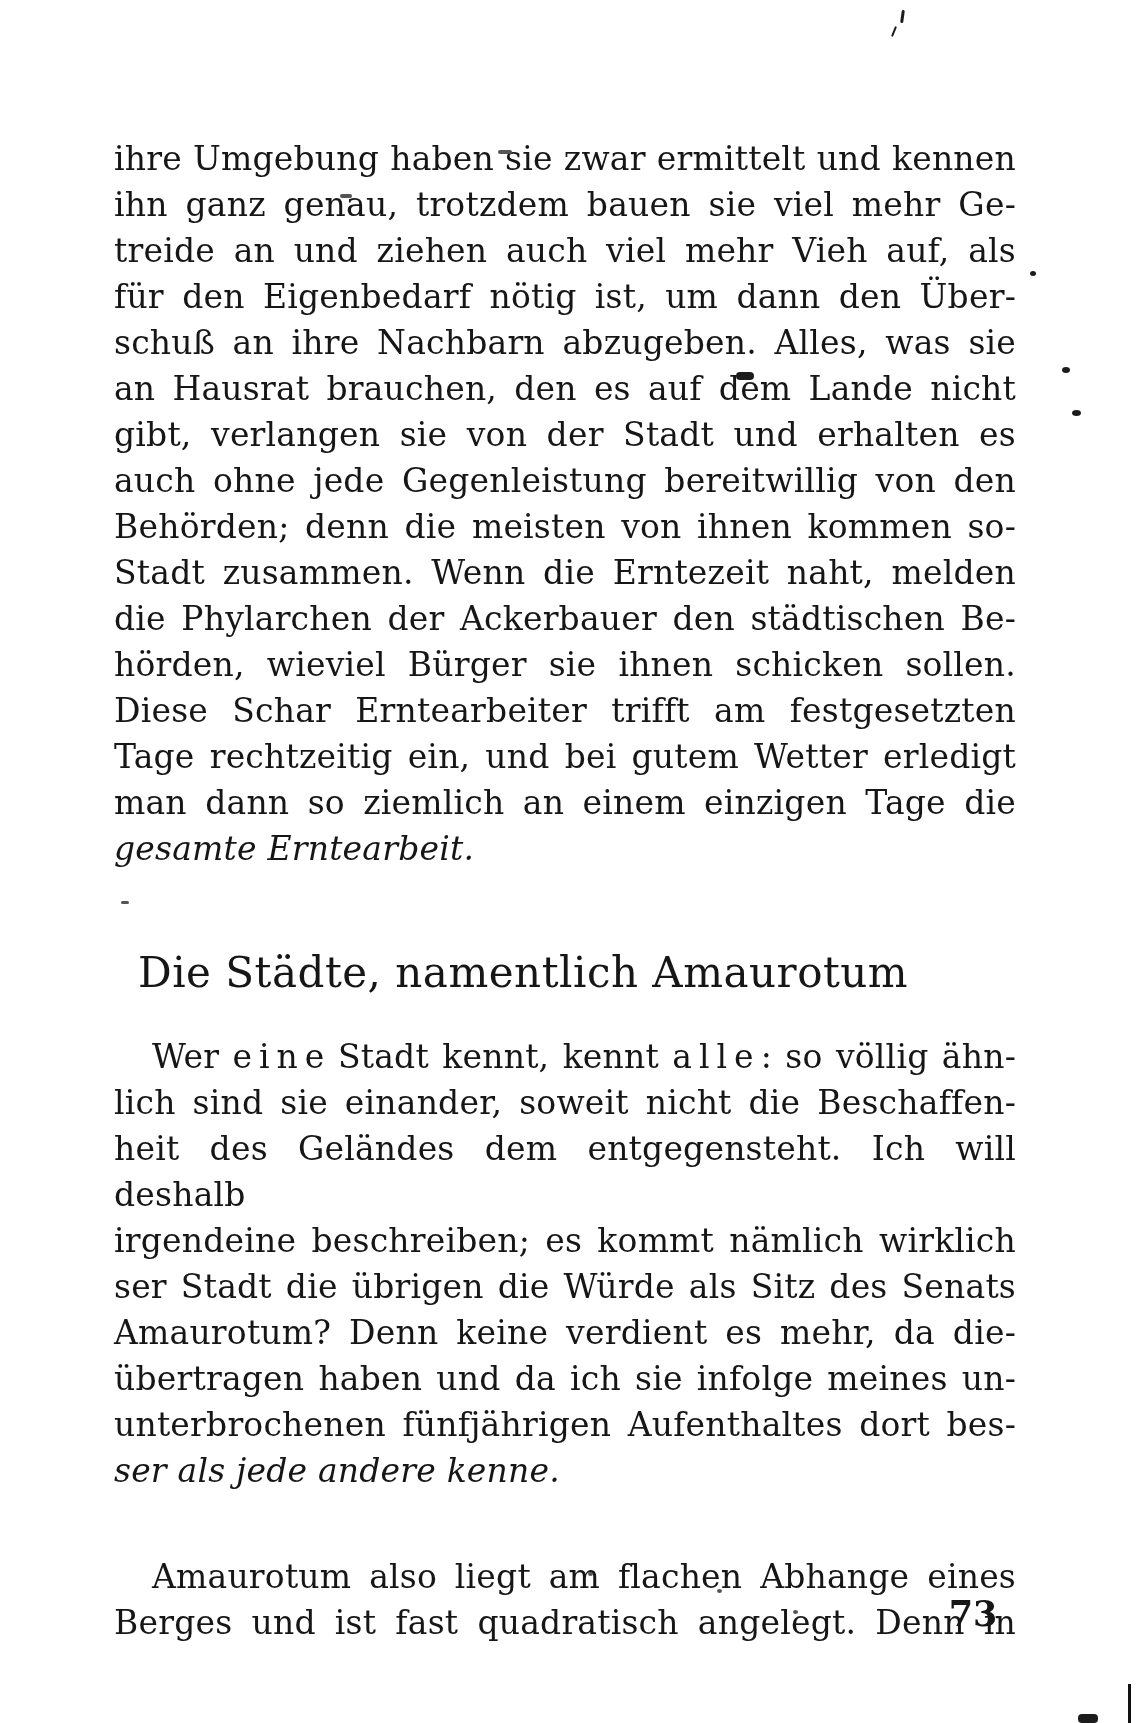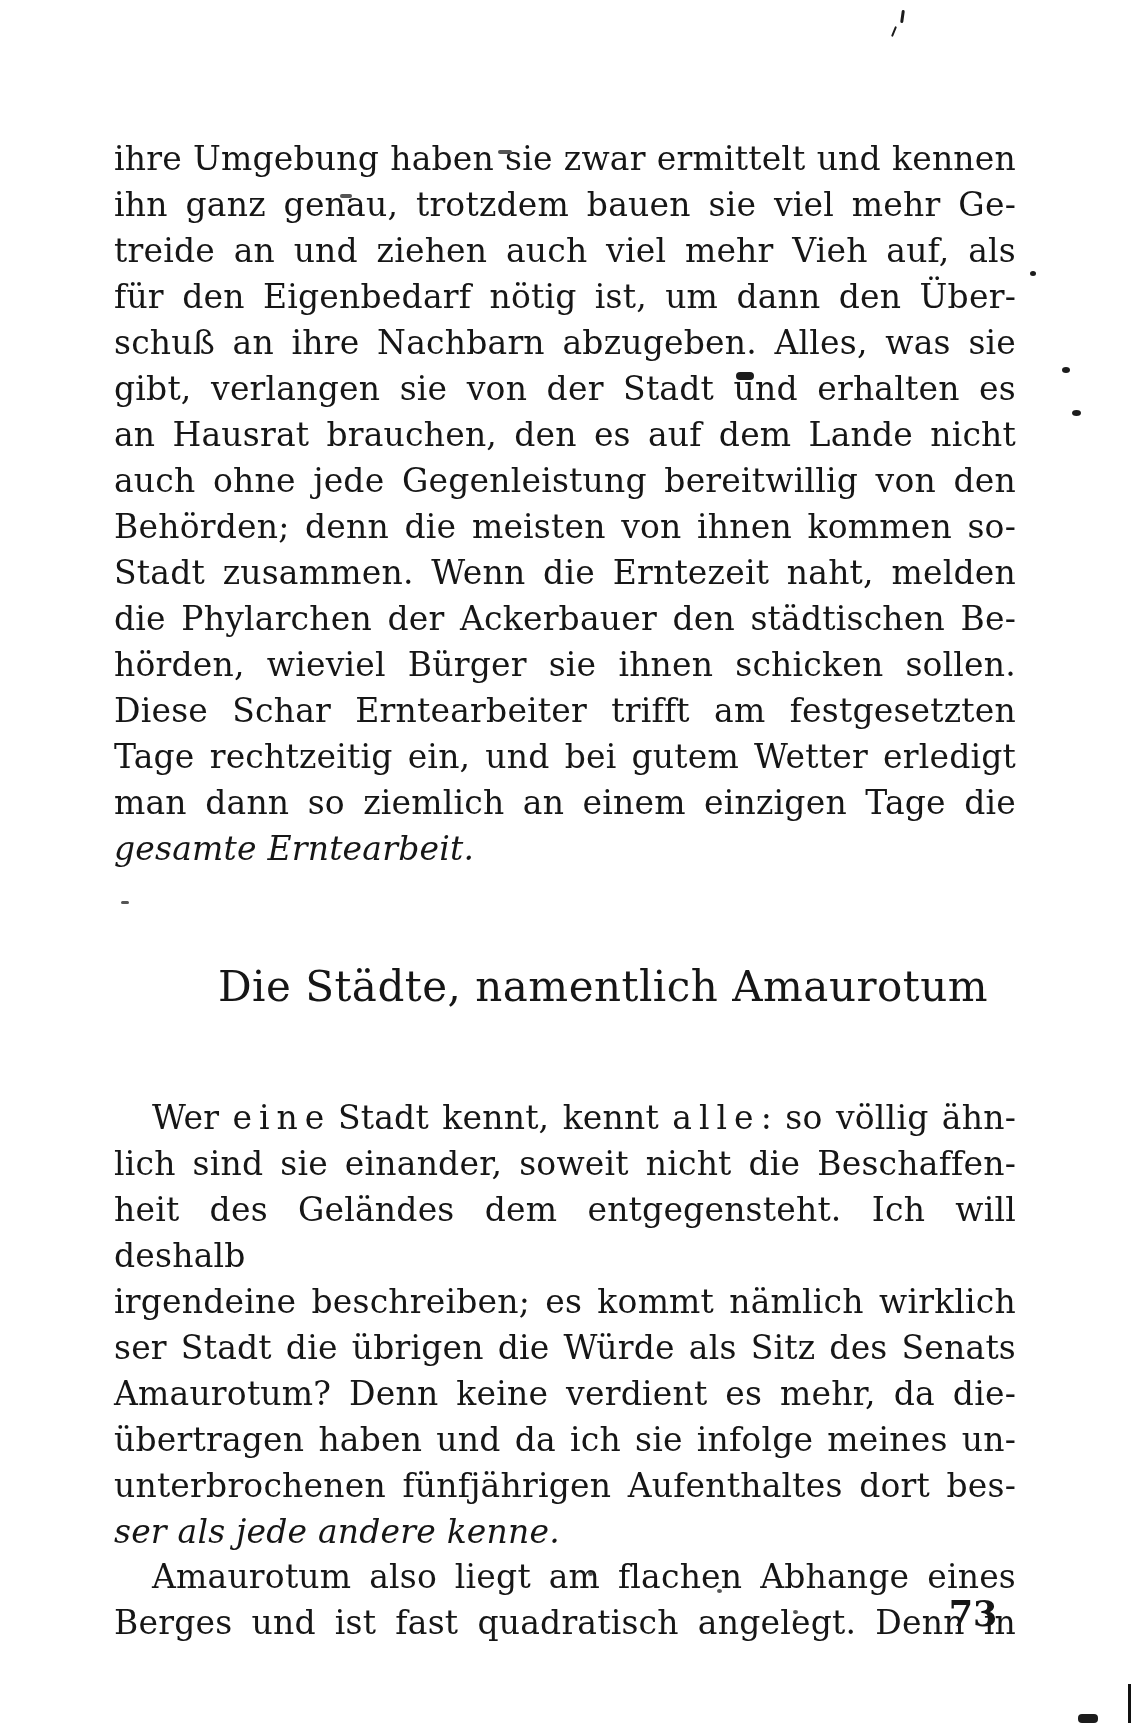--- a/index.html
+++ b/index.html
@@ -15,41 +15,40 @@
     overflow: hidden;
     font-family: "DejaVu Serif", "Liberation Serif", serif;
     color: #161616;
   }
   .para {
     position: absolute;
     left: 114px;
     width: 902px;
   }
   #para1 { top: 94px; margin-top: 42px; }
-  #para2 { top: 1095px; }
+  #para2 { top: 1034px; }
   #para3 { top: 1554px; }
   .line {
     font-size: 33px;
     line-height: 46px;
     letter-spacing: 0.2px;
     text-align: justify;
     text-align-last: justify;
     white-space: normal;
   }
   .line.lastline { text-align-last: left; font-style: italic; }
   .line.indent { padding-left: 38px; }
   .heading {
     position: absolute;
     left: 134px;
     width: 902px;
     top: 944px;
-    margin: 18px;
+    margin: 4px;
     font-size: 42px;
     font-weight: normal;
-    text-align: center;
     letter-spacing: 0.5px;
   }
   .pagenum {
     position: absolute;
     left: 930px;
     top: 1594px;
     width: 86px;
     font-size: 35px;
     font-weight: bold;
     text-align: center;
@@ -70,22 +69,22 @@
 <body>
 
 <div class="page">
 
   <div class="para" id="para1">
       <div class="line">ihre Umgebung haben sie zwar ermittelt und kennen</div>
       <div class="line">ihn ganz genau, trotzdem bauen sie viel mehr Ge-</div>
       <div class="line">treide an und ziehen auch viel mehr Vieh auf, als</div>
       <div class="line">für den Eigenbedarf nötig ist, um dann den Über-</div>
       <div class="line">schuß an ihre Nachbarn abzugeben. Alles, was sie</div>
+      <div class="line">an Hausrat brauchen, den es auf dem Lande nicht</div>
       <div class="line">gibt, verlangen sie von der Stadt und erhalten es</div>
-      <div class="line">an Hausrat brauchen, den es auf dem Lande nicht</div>
       <div class="line">auch ohne jede Gegenleistung bereitwillig von den</div>
       <div class="line">Behörden; denn die meisten von ihnen kommen so-</div>
       <div class="line">Stadt zusammen. Wenn die Erntezeit naht, melden</div>
       <div class="line">die Phylarchen der Ackerbauer den städtischen Be-</div>
       <div class="line">hörden, wieviel Bürger sie ihnen schicken sollen.</div>
       <div class="line">Diese Schar Erntearbeiter trifft am festgesetzten</div>
       <div class="line">Tage rechtzeitig ein, und bei gutem Wetter erledigt</div>
       <div class="line">man dann so ziemlich an einem einzigen Tage die</div>
       <div class="line lastline">gesamte Erntearbeit.</div>
     </div>

